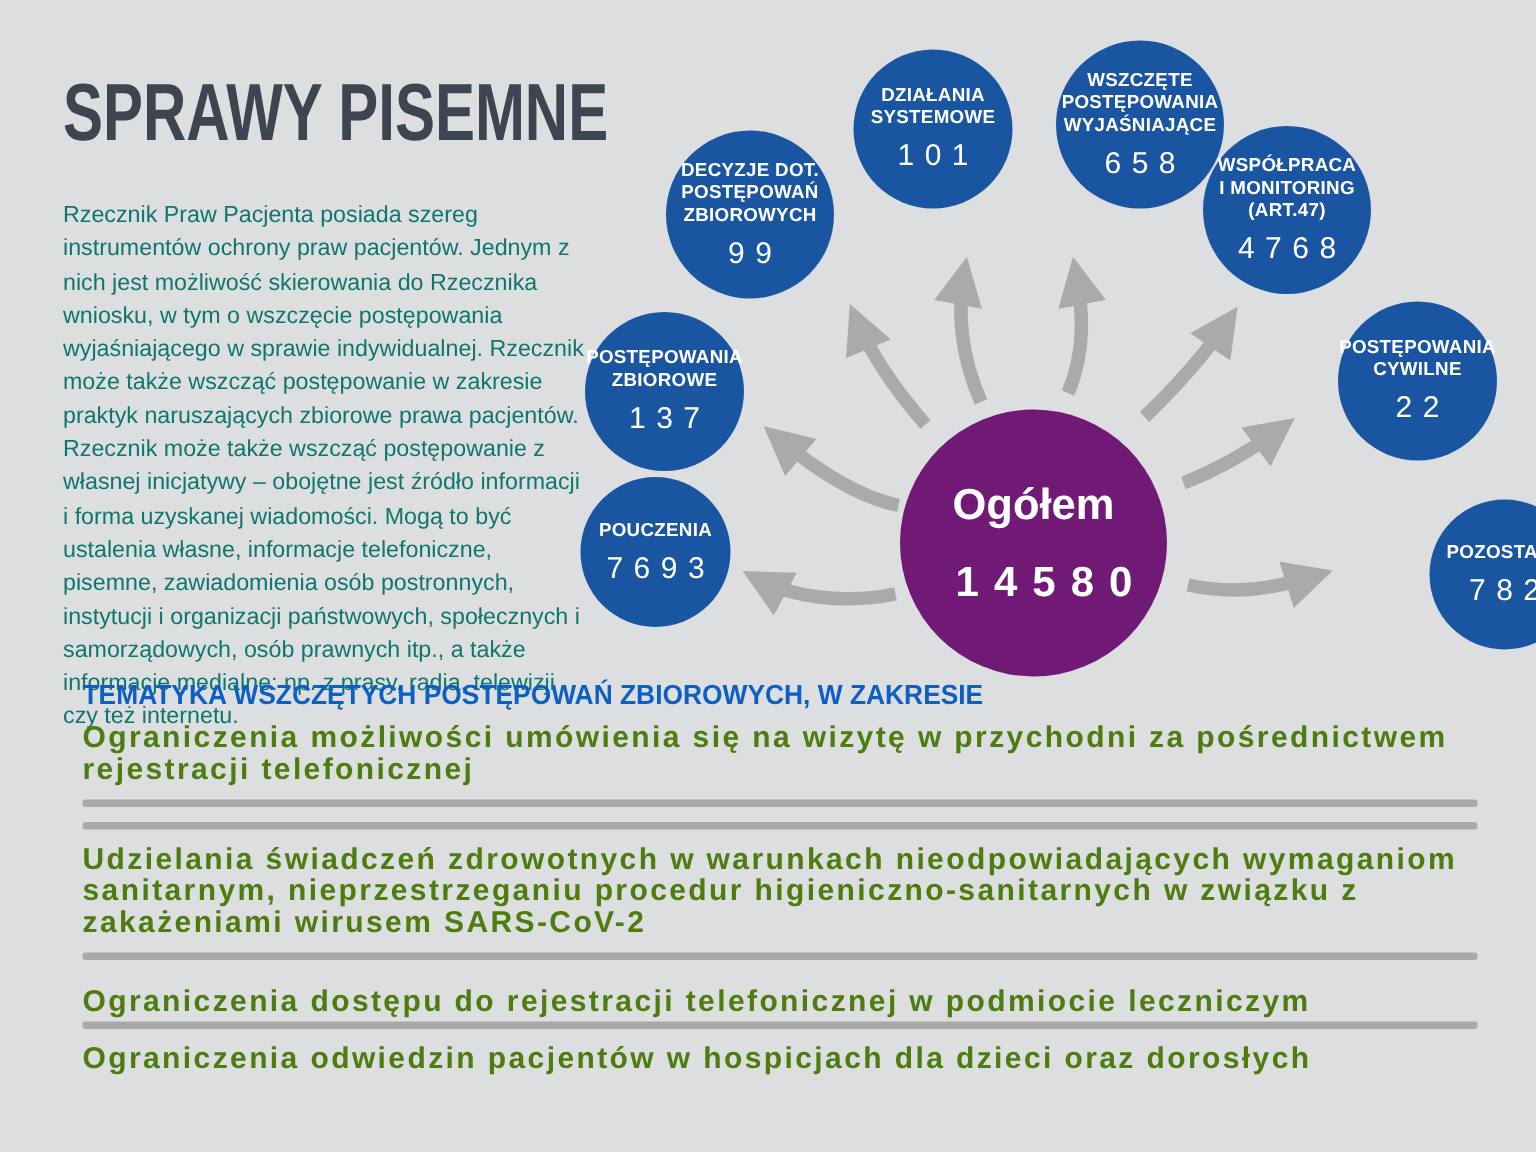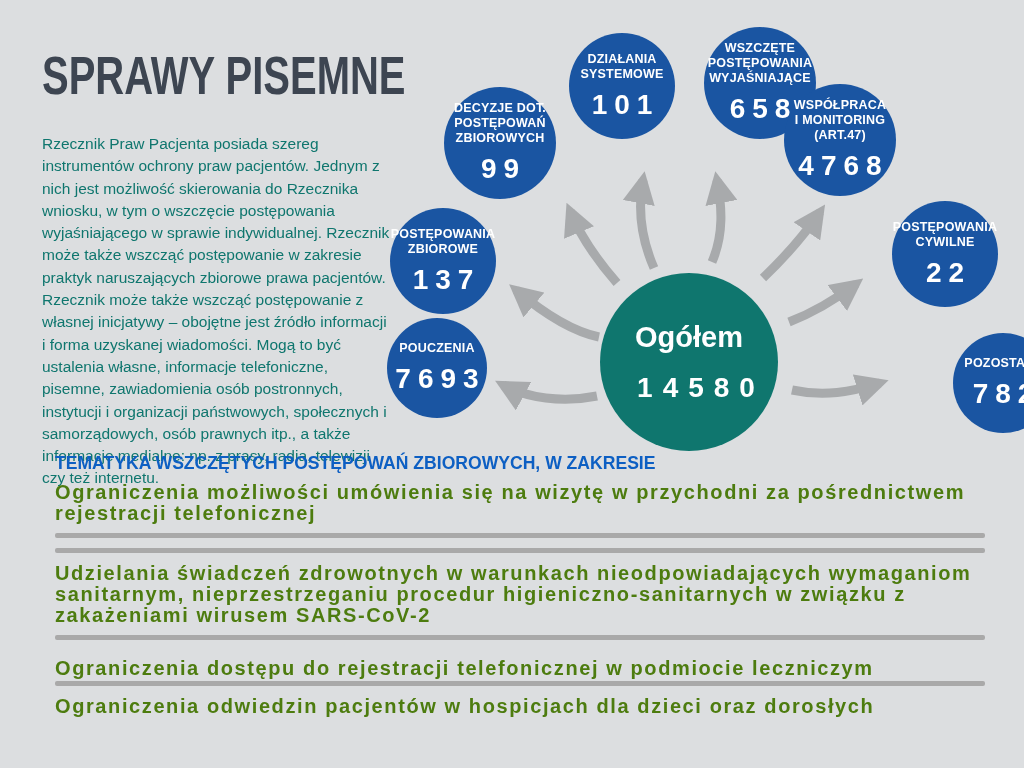--- a/index.html
+++ b/index.html
@@ -26,32 +26,32 @@
     position:absolute; border-radius:50%;
     background:#1a55a2; color:#ffffff;
     display:flex; flex-direction:column; align-items:center; justify-content:center;
     text-align:center; gap:7px;
   }
   .node-label {
     font-weight:bold; font-size:12.5px; line-height:1.2;
     white-space:pre-line; letter-spacing:0.2px;
   }
   .node-value {
-    font-size:28px; letter-spacing:7px; margin-left:7px; font-weight:bold;
+    font-size:20px; letter-spacing:7px; margin-left:7px; font-weight:normal;
   }
   #node-decyzje    { left:444px; top:87px;  width:112px; height:112px; }
   #node-dzialania  { left:569px; top:33px;  width:106px; height:106px; }
   #node-wszczete   { left:704px; top:27px;  width:112px; height:112px; }
-  #node-wspolpraca { left:784px; top:84px;  width:112px; height:112px; }
+  #node-wspolpraca { left:802px; top:84px;  width:112px; height:112px; }
   #node-zbiorowe   { left:390px; top:208px; width:106px; height:106px; }
   #node-cywilne    { left:892px; top:201px; width:106px; height:106px; }
   #node-pouczenia  { left:387px; top:318px; width:100px; height:100px; }
   #node-pozostale  { left:953px; top:333px; width:100px; height:100px; }
   #node-center     { left:600px; top:273px; width:178px; height:178px;
-                     background:#0f766e; gap:18px; }
+                     background:#701a75; gap:18px; }
   #node-center .node-label { font-size:29px; letter-spacing:0; }
   #node-center .node-value { font-size:28px; font-weight:bold; letter-spacing:10px; margin-left:24px; }
   .topics { position:absolute; left:55px; top:452px; width:930px; }
   .topics-heading {
     color:#0d5fc3; font-weight:bold; font-size:18.5px; line-height:22px;
     transform:scaleX(0.95); transform-origin:left; white-space:nowrap;
     margin-bottom:8px;
   }
   .topic {
     color:#4d7c0f; font-weight:bold; font-size:20px;

